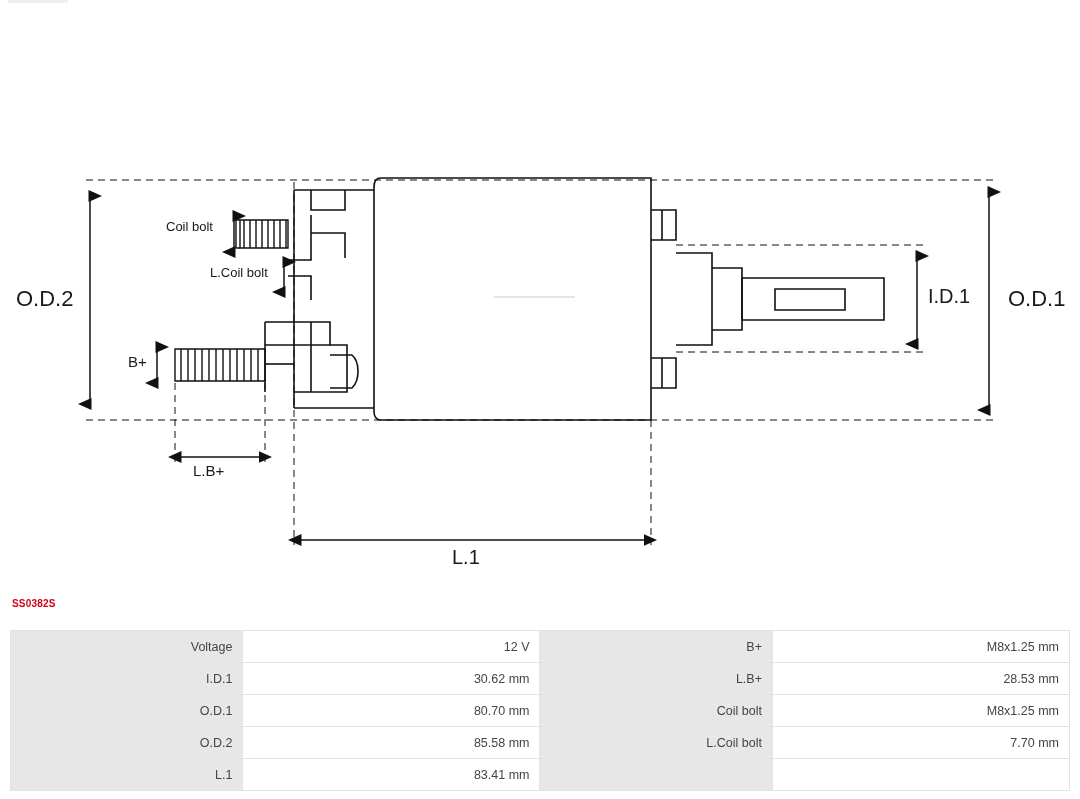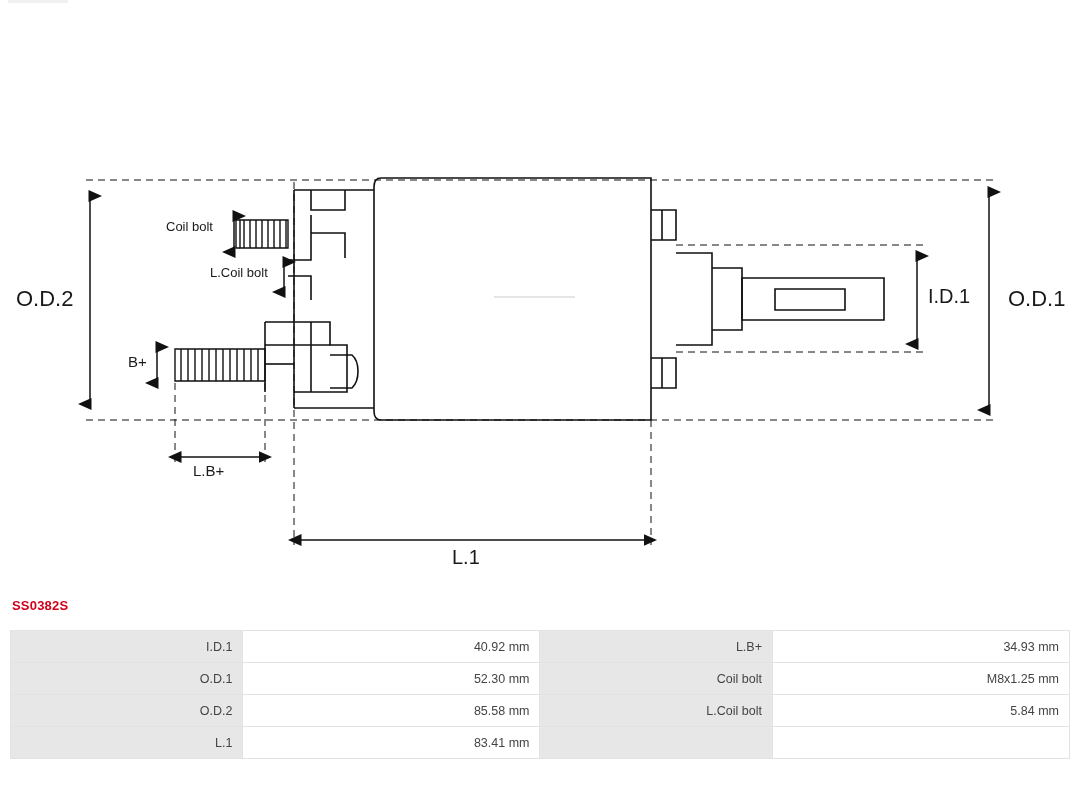--- a/index.html
+++ b/index.html
@@ -10,21 +10,21 @@
     color:#1a1a1a;
     position:relative;
     overflow:hidden;
   }
   .diagram-wrap{position:relative;width:1080px;height:590px;}
   .diagram-wrap svg{display:block;}
 
   .part-number{
     position:absolute;
     left:12px; top:598px;
-    font-size:13px;
+    font-size:10px;
     font-weight:bold;
     color:#d0021b;
     letter-spacing:.2px;
   }
 
   table.specs{
     position:absolute;
     left:10px; top:630px;
     width:1060px;
     border-collapse:collapse;
@@ -150,36 +150,42 @@
   <div style="position:absolute;left:128px;top:353px;font-size:15px;">B+</div>
   <div style="position:absolute;left:166px;top:219px;font-size:13px;">Coil bolt</div>
   <div style="position:absolute;left:210px;top:265px;font-size:13px;">L.Coil bolt</div>
 </div>
 
 <div class="part-number">SS0382S</div>
 
 <table class="specs">
   <tbody>
     <tr>
+      <td class="label">Voltage</td>
+      <td class="value">12 V</td>
+      <td class="label">B+</td>
+      <td class="value">M8x1.25 mm</td>
+    </tr>
+    <tr>
       <td class="label">I.D.1</td>
-      <td class="value">40.92 mm</td>
+      <td class="value">30.62 mm</td>
       <td class="label">L.B+</td>
-      <td class="value">34.93 mm</td>
+      <td class="value">28.53 mm</td>
     </tr>
     <tr>
       <td class="label">O.D.1</td>
-      <td class="value">52.30 mm</td>
+      <td class="value">80.70 mm</td>
       <td class="label">Coil bolt</td>
       <td class="value">M8x1.25 mm</td>
     </tr>
     <tr>
       <td class="label">O.D.2</td>
       <td class="value">85.58 mm</td>
       <td class="label">L.Coil bolt</td>
-      <td class="value">5.84 mm</td>
+      <td class="value">7.70 mm</td>
     </tr>
     <tr>
       <td class="label">L.1</td>
       <td class="value">83.41 mm</td>
       <td class="empty"></td>
       <td class="empty2"></td>
     </tr>
   </tbody>
 </table>
 

